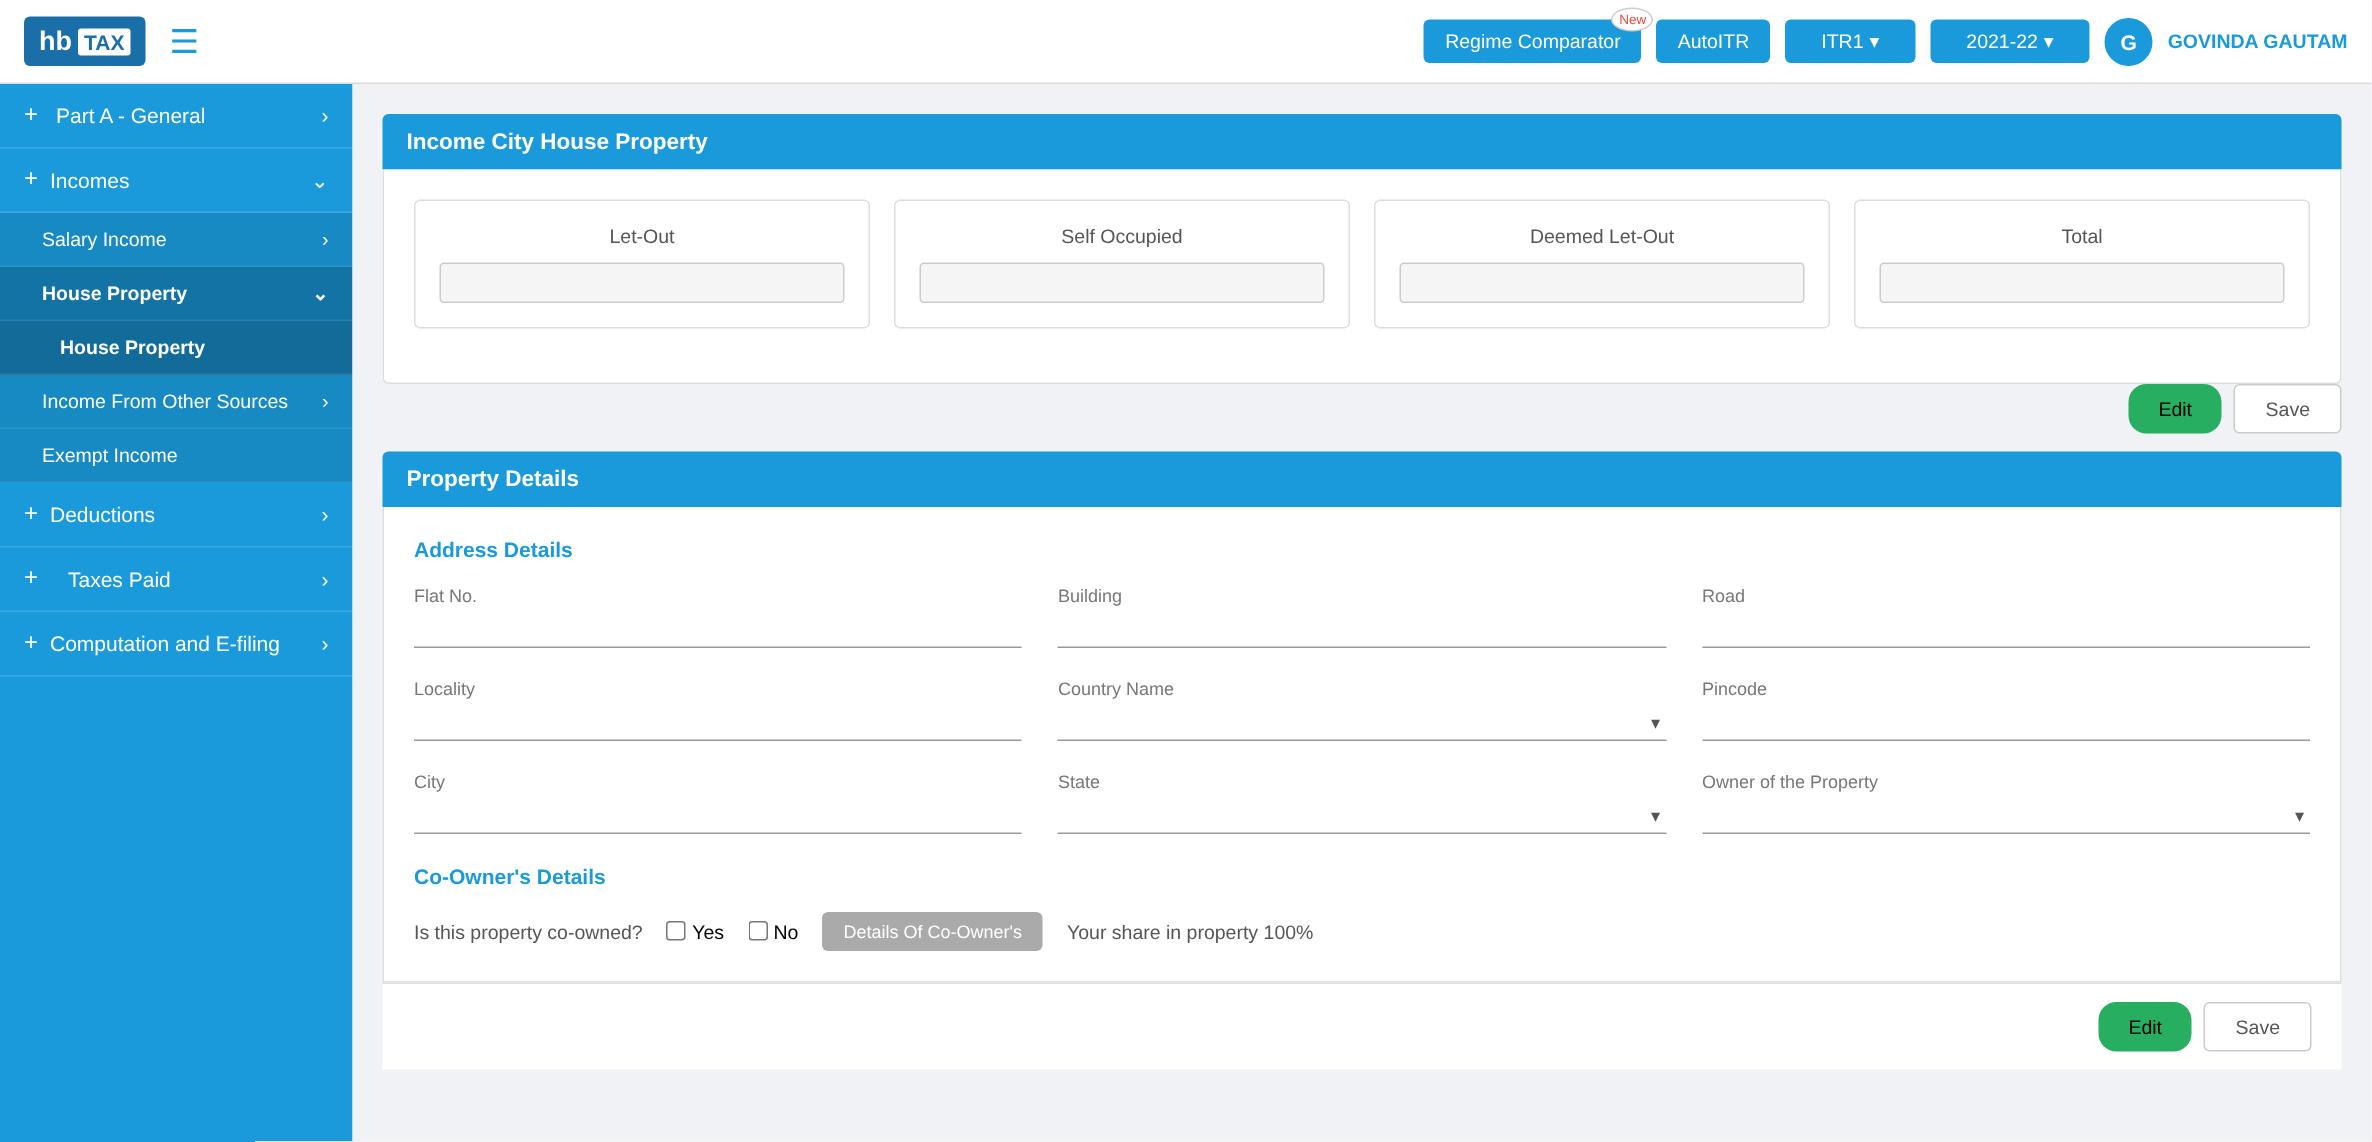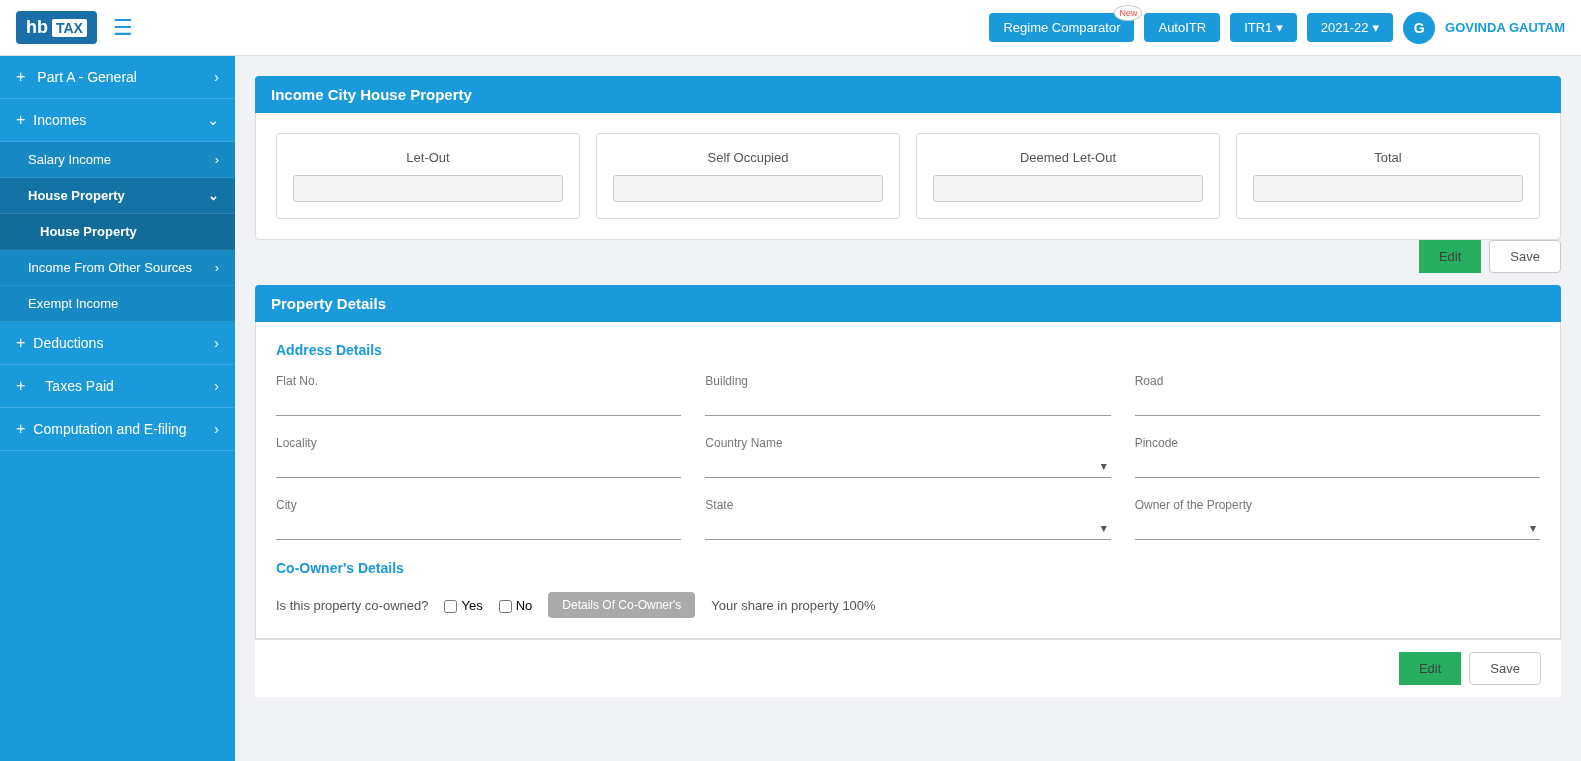--- a/index.html
+++ b/index.html
@@ -27,21 +27,21 @@
     .btn-regime .new-badge {
       position: absolute; top: -8px; right: -8px;
       background: #fff; border: 1px solid #ccc; border-radius: 50%;
       font-size: 9px; color: #e74c3c; padding: 2px 4px;
     }
     .btn-autoitr {
       background: #1a9adb; color: #fff; border: none; padding: 7px 14px;
       border-radius: 4px; cursor: pointer; font-size: 13px;
     }
     .btn-dropdown {
-      background: #1a9adb; color: #fff; border: none; padding: 7px 14px;
+      background: #1a9adb; color: #fff; border: none; padding: 7px 24px;
       border-radius: 4px; cursor: pointer; font-size: 13px; display: flex; align-items: center; gap: 4px;
     }
     .user-avatar {
       width: 32px; height: 32px; border-radius: 50%;
       background: #1a9adb; color: #fff; display: flex; align-items: center; justify-content: center;
       font-weight: bold; font-size: 14px;
     }
     .user-name { color: #1a9adb; font-size: 13px; font-weight: bold; }
 
     
@@ -67,41 +67,41 @@
     .content { flex: 1; overflow-y: auto; padding: 20px; background: #f0f2f5; }
 
     
     .section-header {
       background: #1a9adb; color: #fff; padding: 10px 16px;
       font-size: 15px; font-weight: bold; border-radius: 4px 4px 0 0;
     }
     .section-body { background: #fff; padding: 20px; border: 1px solid #ddd; border-top: none; border-radius: 0 0 4px 4px; }
 
     
-    .income-cards { display: flex; gap: 16px; }
+    .income-cards { display: flex; gap: 16px; margin-bottom: 16px; }
     .income-card {
       flex: 1; border: 1px solid #ddd; border-radius: 4px;
       padding: 16px; text-align: center; background: #fff;
     }
     .income-card label { display: block; font-size: 13px; color: #555; margin-bottom: 10px; }
     .income-card input {
       width: 100%; border: 1px solid #ccc; border-radius: 3px;
       padding: 5px 8px; text-align: right; background: #f5f5f5; font-size: 13px;
     }
 
     
     .breadcrumb { margin: 16px 0 8px; font-size: 13px; }
     .breadcrumb a { color: #1a9adb; text-decoration: none; }
     .breadcrumb span { color: #555; }
 
     
     .actions-row { display: flex; justify-content: flex-end; gap: 8px; margin-bottom: 12px; }
     .btn-edit {
-      background: #27ae60; color: #404040; border: none; padding: 8px 20px;
-      border-radius: 0; cursor: pointer; font-size: 13px;
+      background: #27ae60; color: #000000; border: none; padding: 8px 20px;
+      border-radius: 12px; cursor: pointer; font-size: 13px;
     }
     .btn-save {
       background: #fff; color: #555; border: 1px solid #ccc; padding: 8px 20px;
       border-radius: 4px; cursor: pointer; font-size: 13px;
     }
 
     
     .property-section { margin-top: 8px; }
     .property-section .section-header { border-radius: 4px 4px 0 0; }
     .property-body { background: #fff; padding: 20px; border: 1px solid #ddd; border-top: none; }
@@ -123,21 +123,21 @@
     }
     .form-group .select-arrow {
       position: absolute; right: 4px; top: 50%; transform: translateY(-50%);
       pointer-events: none; color: #555; font-size: 12px;
     }
 
     
     .co-owner-section { margin-top: 20px; }
     .co-owner-row { display: flex; align-items: center; gap: 16px; flex-wrap: wrap; }
     .co-owner-label { font-size: 13px; color: #555; }
-    .checkbox-group { display: flex; align-items: flex-end; gap: 4px; font-size: 13px; }
+    .checkbox-group { display: flex; align-items: flex-start; gap: 4px; font-size: 13px; }
     .checkbox-group input { cursor: pointer; }
     .btn-co-owner {
       background: #aaa; color: #fff; border: none; padding: 6px 14px;
       border-radius: 4px; cursor: pointer; font-size: 12px;
     }
     .share-text { font-size: 13px; color: #555; }
 
     
     .bottom-actions { display: flex; justify-content: flex-end; gap: 8px; padding: 12px 20px; background: #fff; border-top: 1px solid #ddd; }
   </style>

